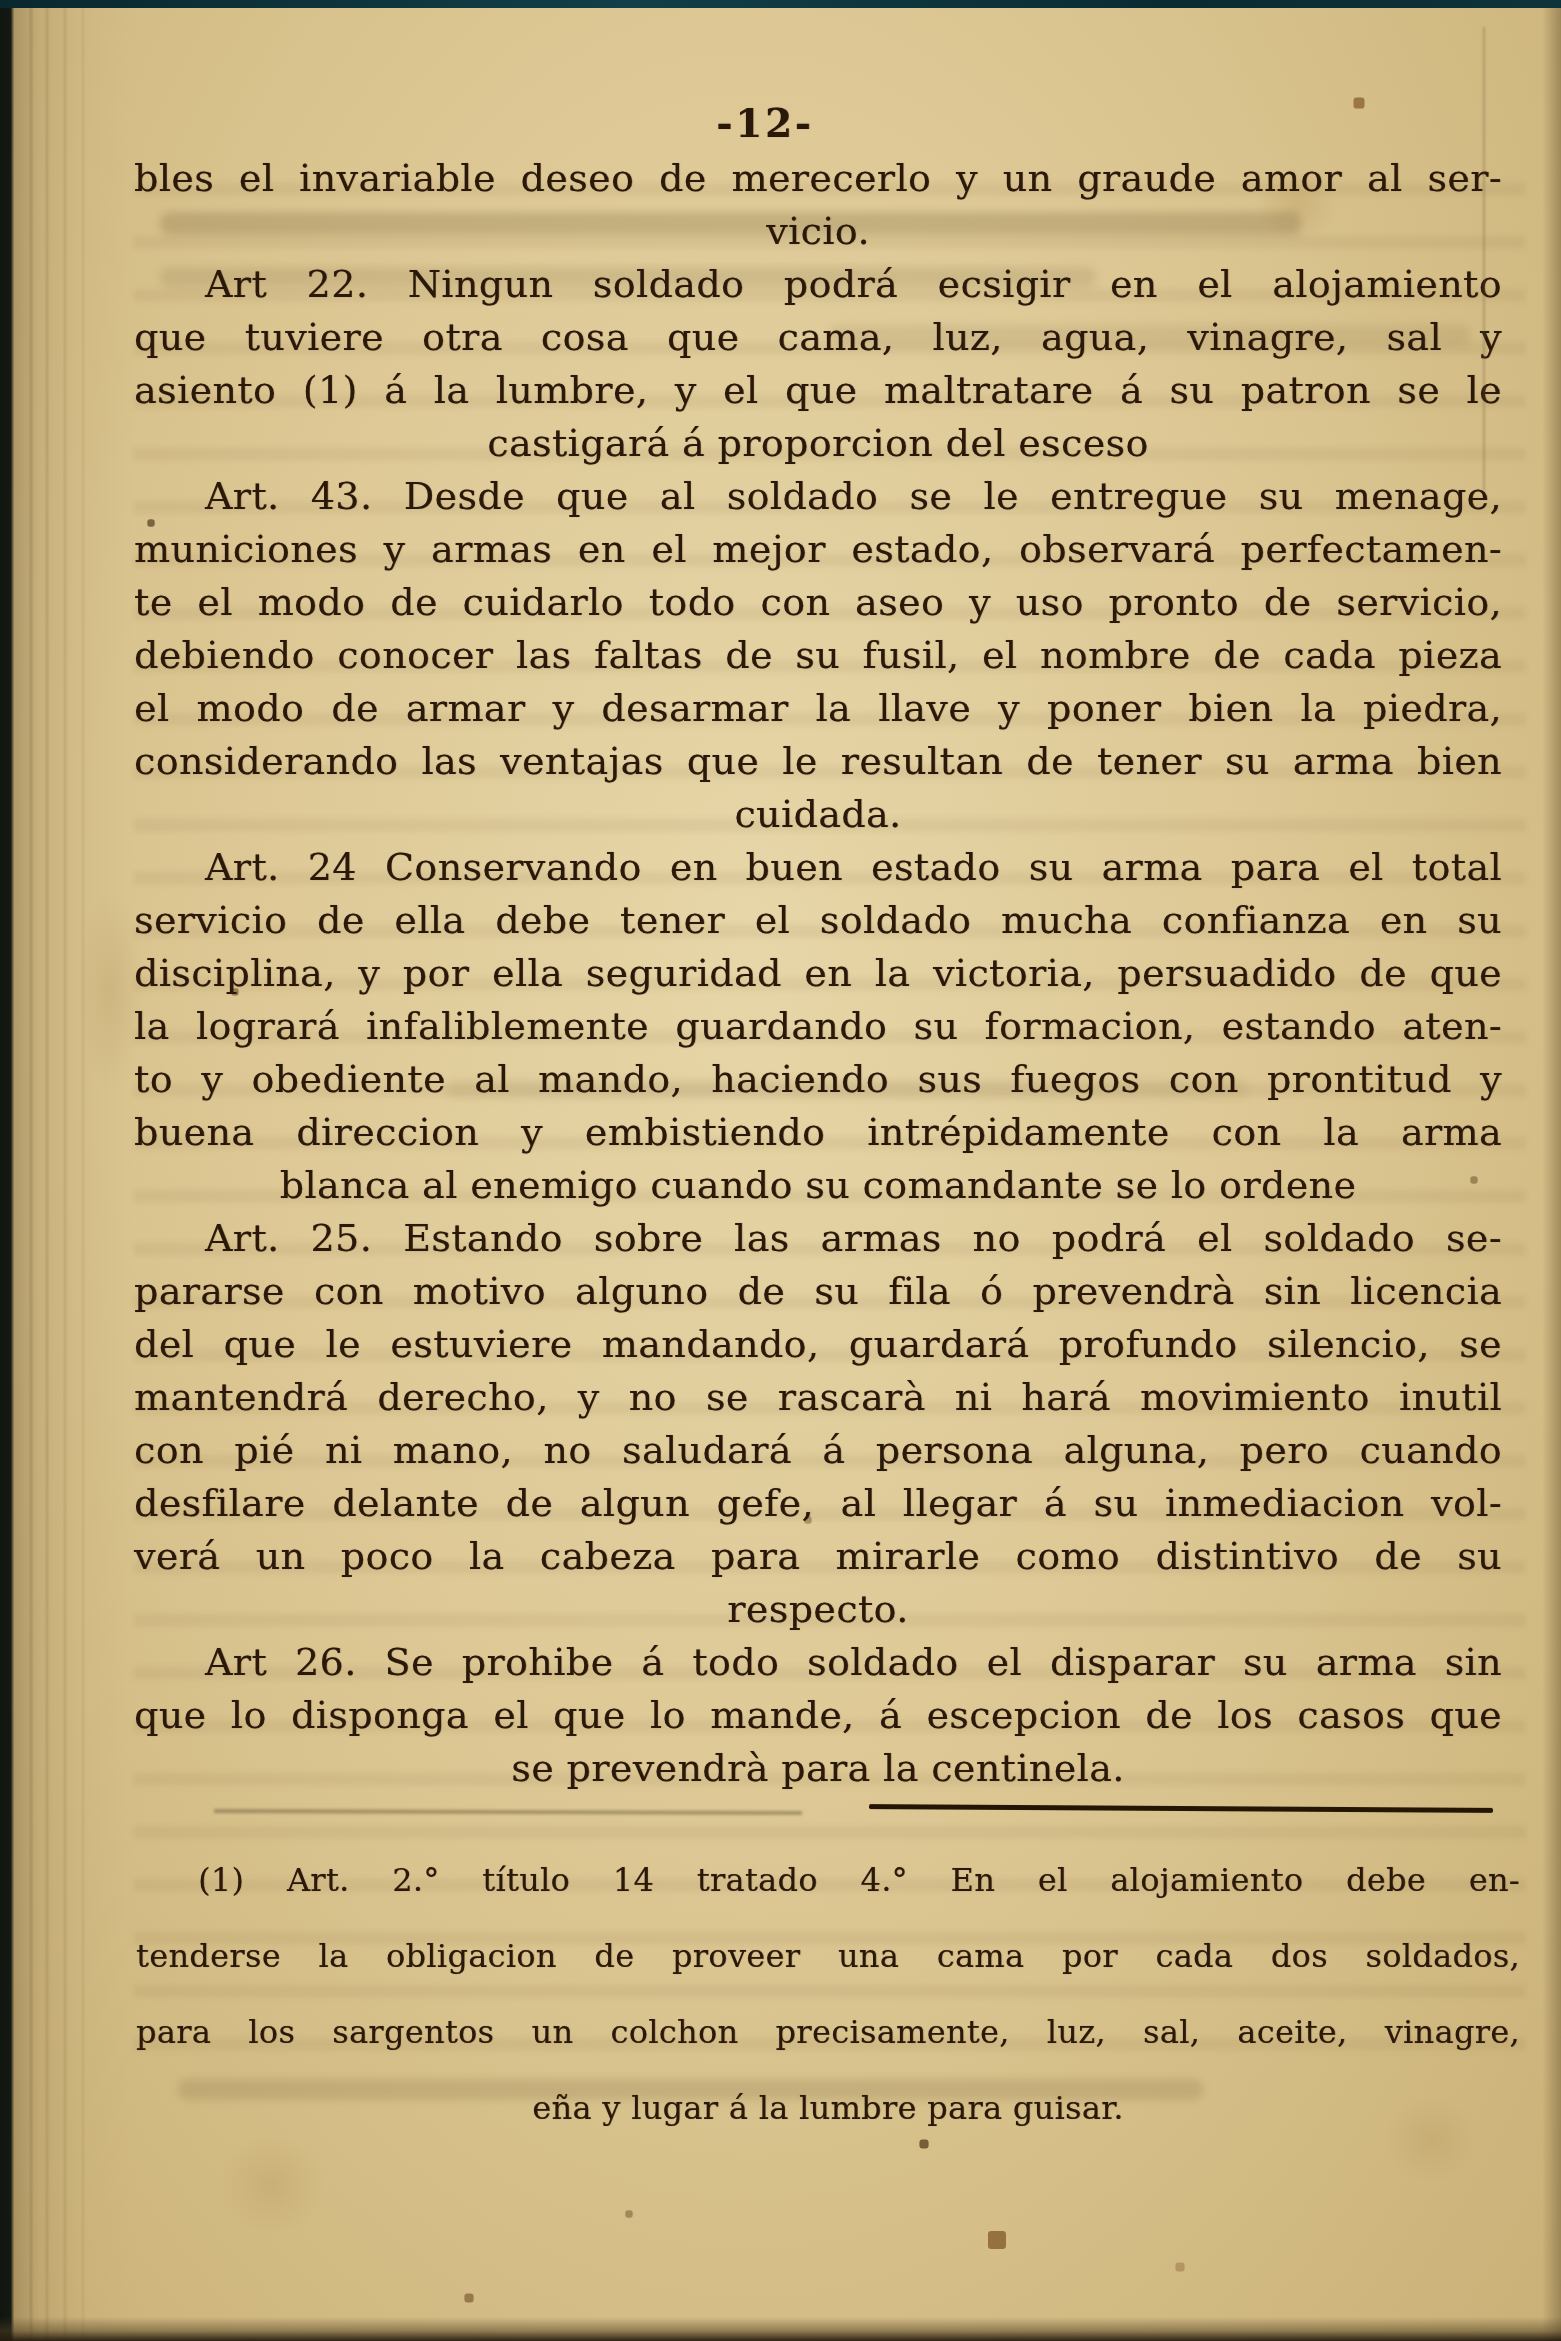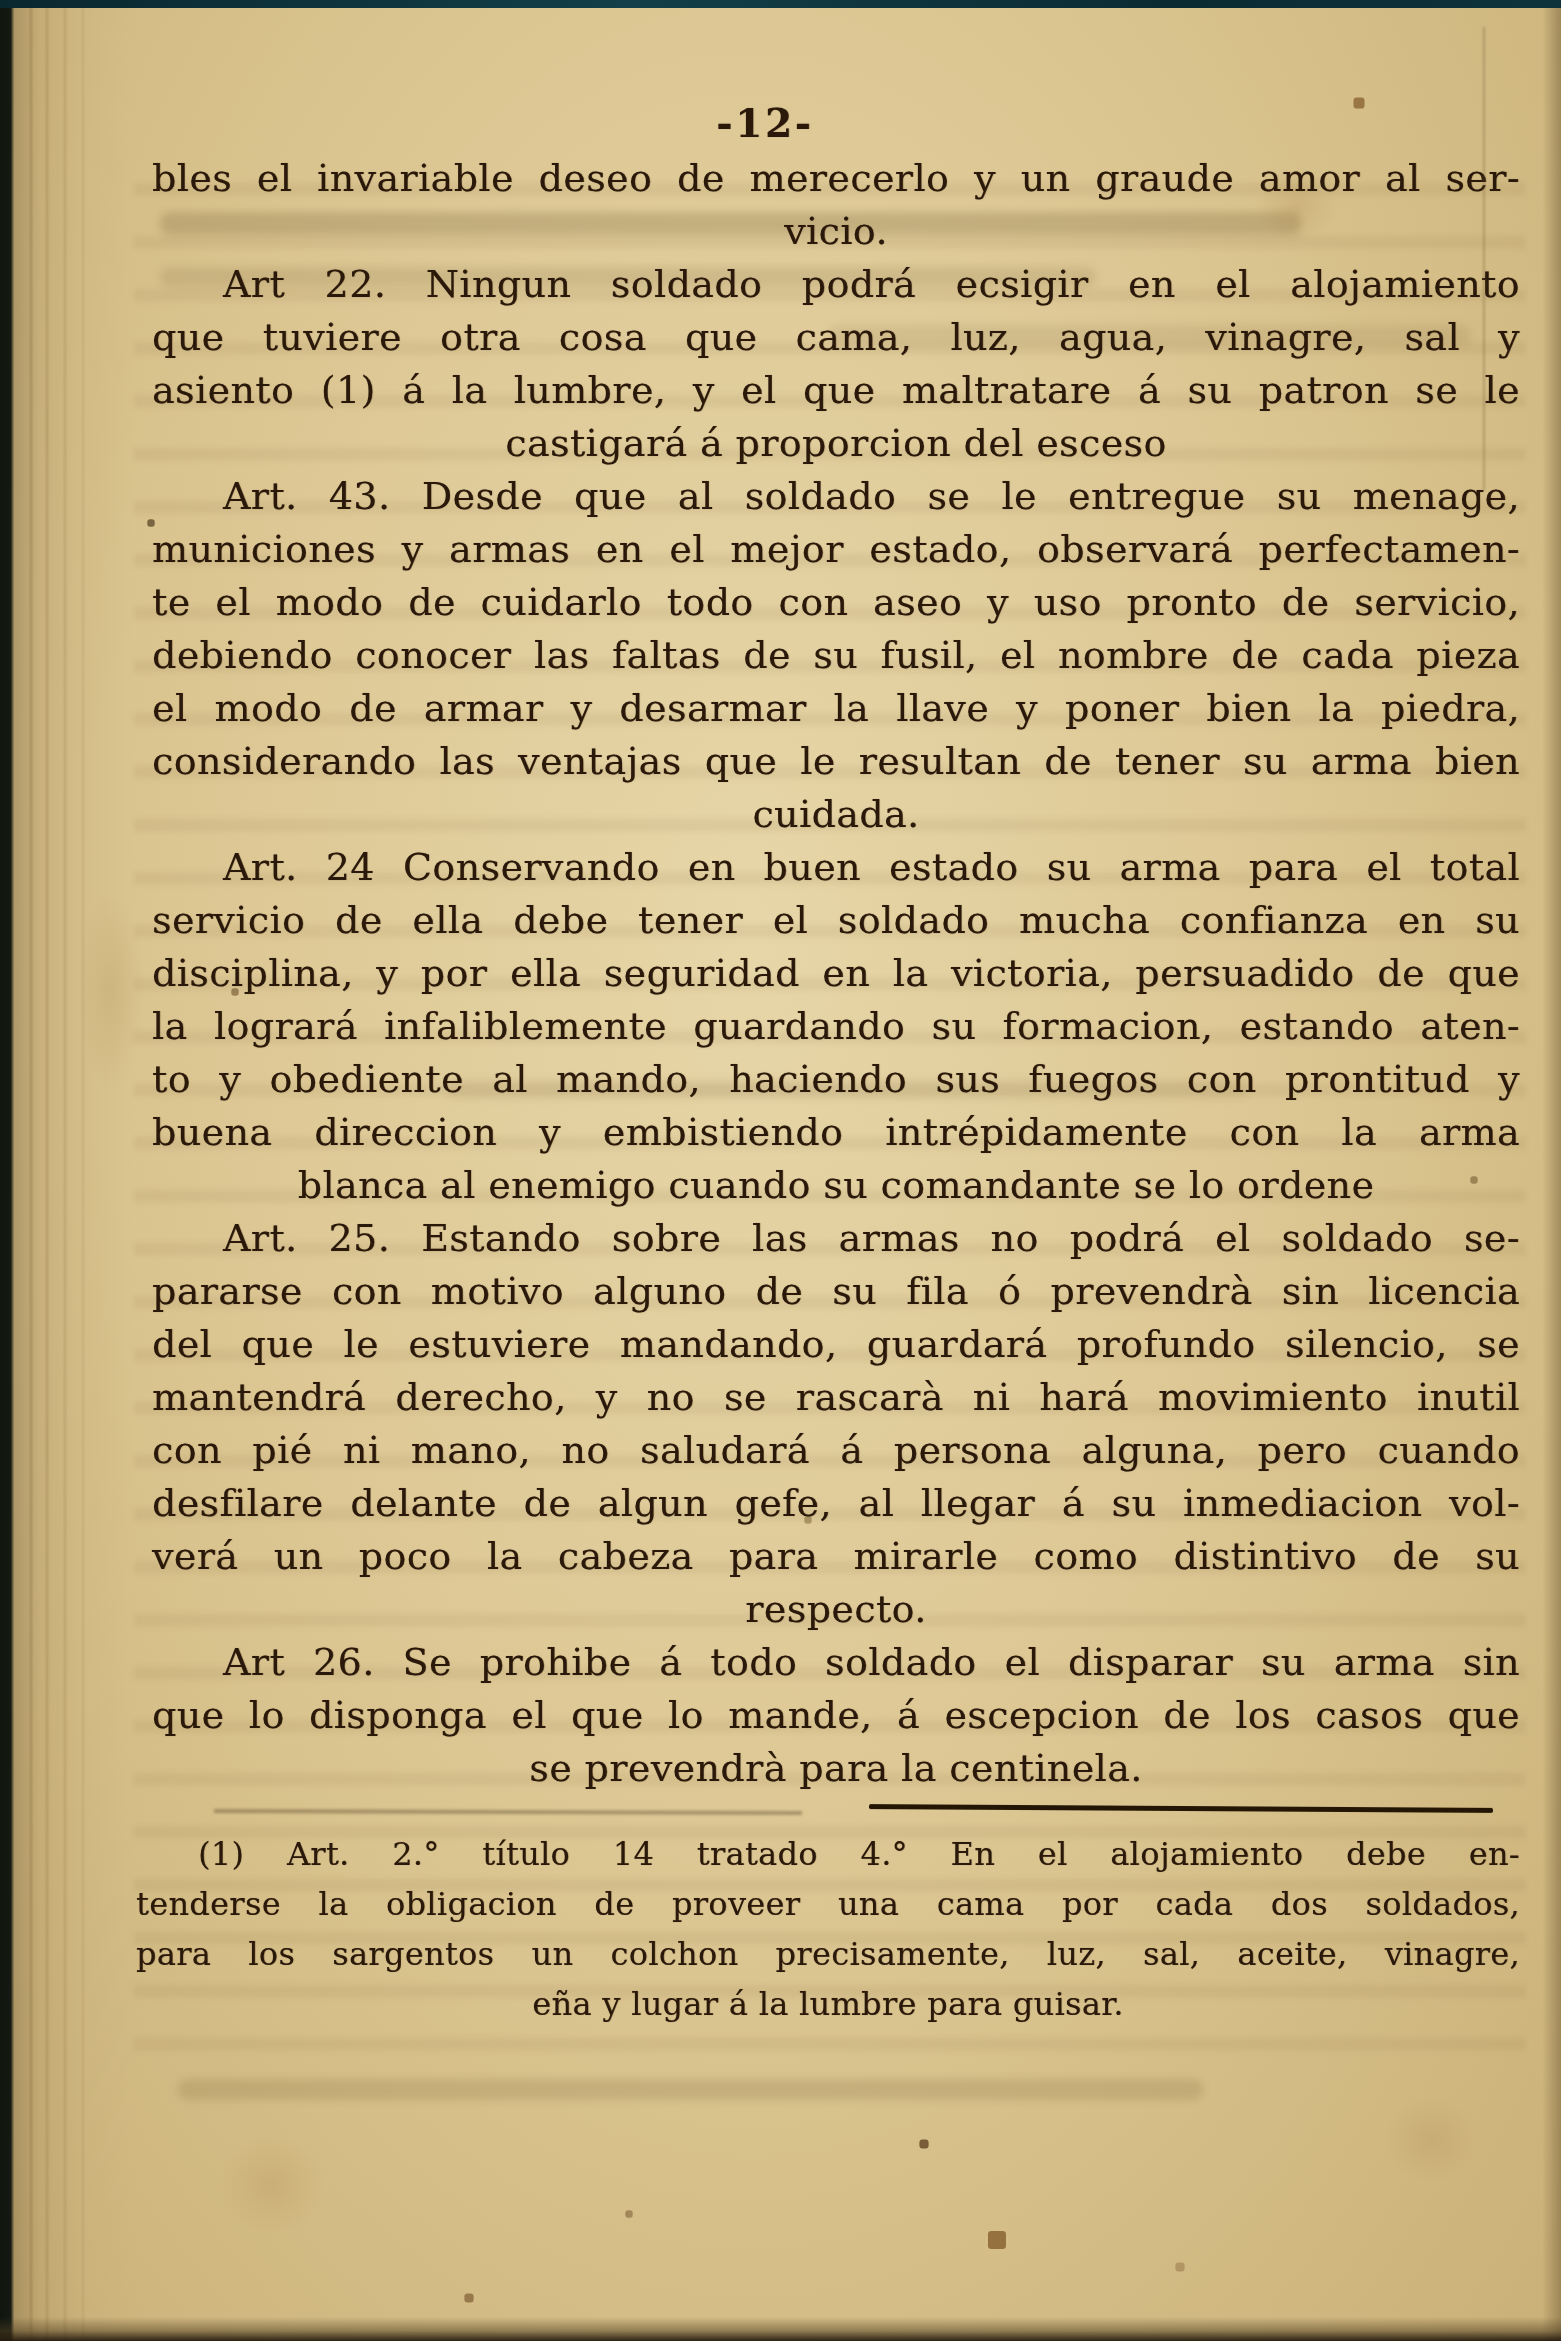--- a/index.html
+++ b/index.html
@@ -55,24 +55,24 @@
   .edge-right{position:absolute;right:0;top:0;width:19.6px;height:100%;
     background:linear-gradient(270deg,rgba(96,75,42,0.45),rgba(0,0,0,0));}
   .crease-right{position:absolute;left:1483px;top:27px;height:464px;width:1.8px;
     background:rgba(120,95,55,0.35);filter:blur(0.9px);}
   .edge-bottom{position:absolute;left:0;bottom:0;width:100%;height:25px;
     background:linear-gradient(180deg,rgba(0,0,0,0),rgba(82,64,35,0.5) 55%,#241b0e 100%);}
   
   .ink{color:#2a190a;text-shadow:0.4px 0.4px 0.8px rgba(60,35,10,0.55);filter:blur(0.3px);}
   .page-number{position:absolute;left:658px;top:100px;width:214px;height:46px;
     line-height:46px;text-align:center;font-size:39px;letter-spacing:2.7px;font-weight:bold;}
-  .body-text{position:absolute;left:152px;top:152px;width:1368px;font-size:38px;}
+  .body-text{position:absolute;left:134px;top:152px;width:1368px;font-size:38px;}
   .body-text .line{height:53px;line-height:53px;white-space:nowrap;letter-spacing:0.4px;}
   .footnote-text{position:absolute;left:136px;top:1829px;width:1384px;font-size:32px;}
-  .footnote-text .line{height:50px;line-height:50px;white-space:nowrap;letter-spacing:0.3px;}
+  .footnote-text .line{height:50px;line-height:50px;white-space:nowrap;letter-spacing:0.3px;margin-top:26px;}
   .line.justify{white-space:normal;text-align:justify;text-align-last:justify;}
   .line.ragged{white-space:normal;text-align:center;}
   .body-text .line.indent{text-indent:71px;}
   .footnote-text .line.indent{text-indent:62px;}
   .rule-ghost{position:absolute;left:214px;top:1810px;width:588px;height:3.6px;
     background:rgba(60,42,20,0.35);filter:blur(1.8px);transform:rotate(0.2deg);}
   .rule-solid{position:absolute;left:869px;top:1806px;width:624px;height:4.5px;
     background:#241605;filter:blur(0.5px);transform:rotate(0.35deg);border-radius:1.8px;}
 </style>
 </head>

